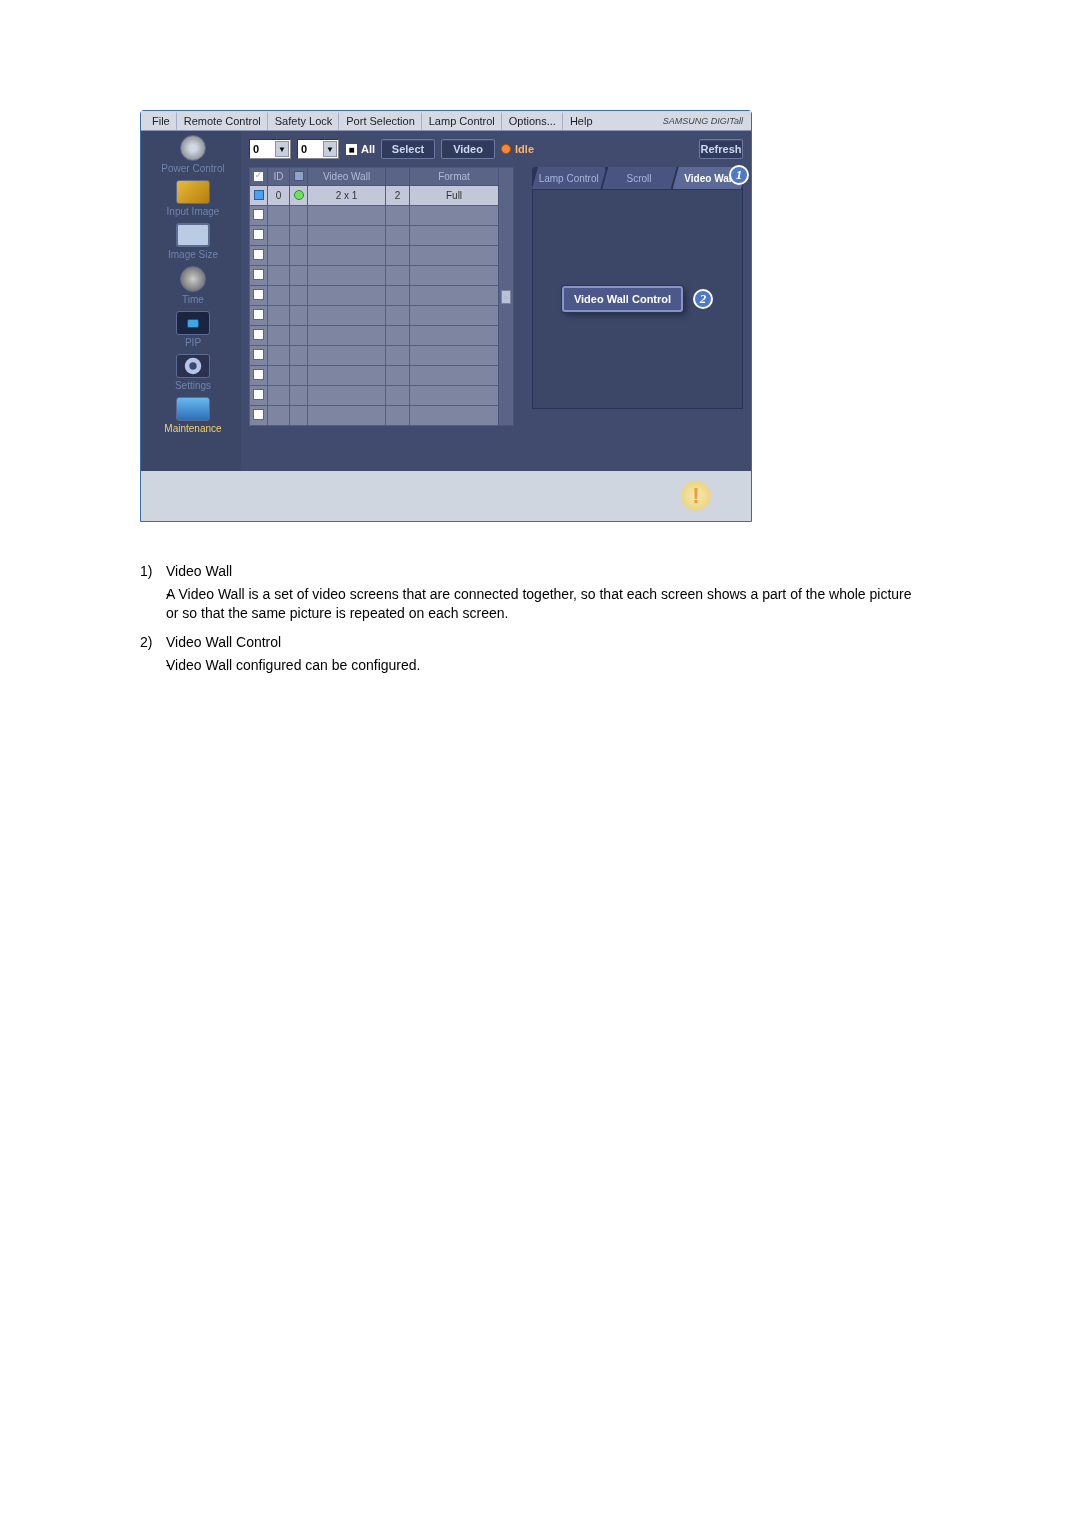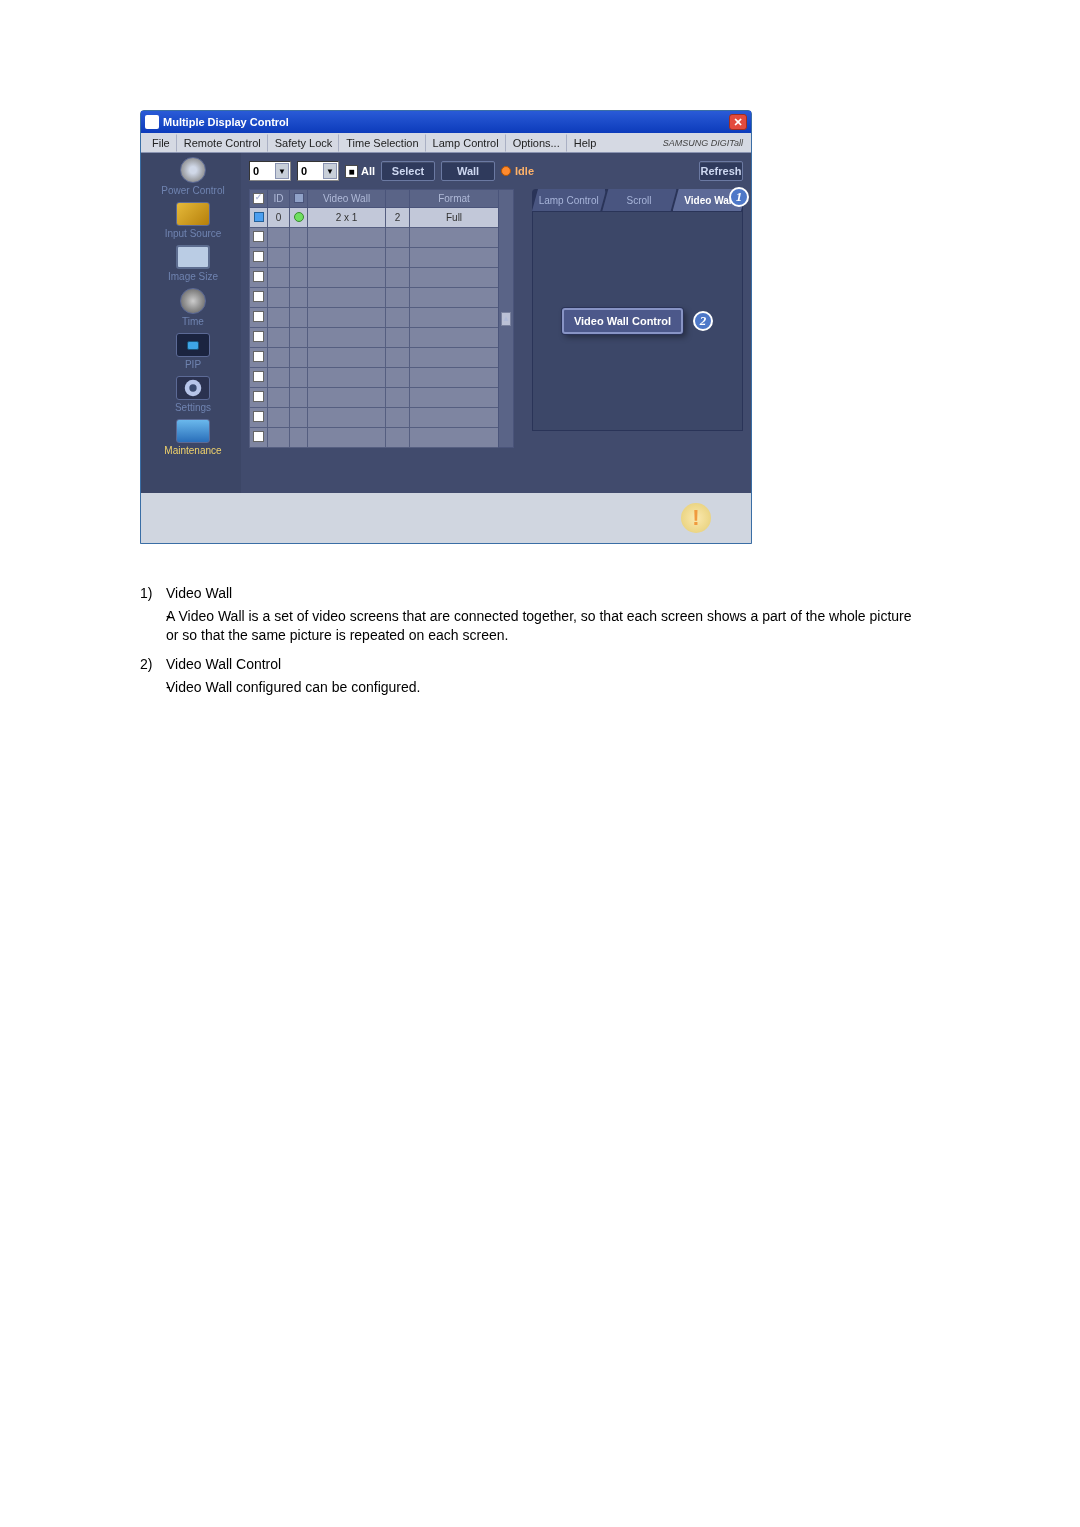--- a/index.html
+++ b/index.html
@@ -242,47 +242,42 @@
   .callout-wrap2 { display:inline-flex; align-items:center; margin-left:4px;}
   .tabs-outer{position:relative;}
   .vw-wrap{display:flex;align-items:center;gap:6px;}
 </style>
 </head>
 <body>
 <div class="page">
 
 <div class="window">
 
-  <div class="titlebar">
-    <span class="app-icon"></span>
-    <span class="title">Multiple Display Control</span>
-    <span class="close">✕</span>
-  </div>
 
   <div class="menubar">
     <span class="mitem">File</span>
     <span class="mitem">Remote Control</span>
     <span class="mitem">Safety Lock</span>
-    <span class="mitem">Time Selection</span>
+    <span class="mitem">Port Selection</span>
     <span class="mitem">Lamp Control</span>
     <span class="mitem">Options...</span>
     <span class="mitem last-border-none">Help</span>
     <span class="brand">SAMSUNG DIGITall</span>
   </div>
 
   <div class="body-area">
 
     <div class="sidebar">
       <div class="side-item">
         <span class="icon power"></span>
         <span>Power Control</span>
       </div>
       <div class="side-item">
         <span class="icon source"></span>
-        <span>Input Source</span>
+        <span>Input Image</span>
       </div>
       <div class="side-item">
         <span class="icon size"></span>
         <span>Image Size</span>
       </div>
       <div class="side-item">
         <span class="icon time"></span>
         <span>Time</span>
       </div>
       <div class="side-item">
@@ -312,21 +307,21 @@
         </div>
         <div class="num-sel">
           <span>0</span>
           <span class="dd">▼</span>
         </div>
         <div class="chk-all">
           <span class="box">■</span>
           <span>All</span>
         </div>
         <div class="tbtn" style="width:54px">Select</div>
-        <div class="tbtn" style="width:54px">Wall</div>
+        <div class="tbtn" style="width:54px">Video</div>
         <div class="idle">
           <span class="dot"></span>
           <span>Idle</span>
         </div>
         <div class="tbtn" style="width:44px;margin-left:auto">Refresh</div>
       </div>
 
       <div class="content-split">
 
         <div class="table-zone">

